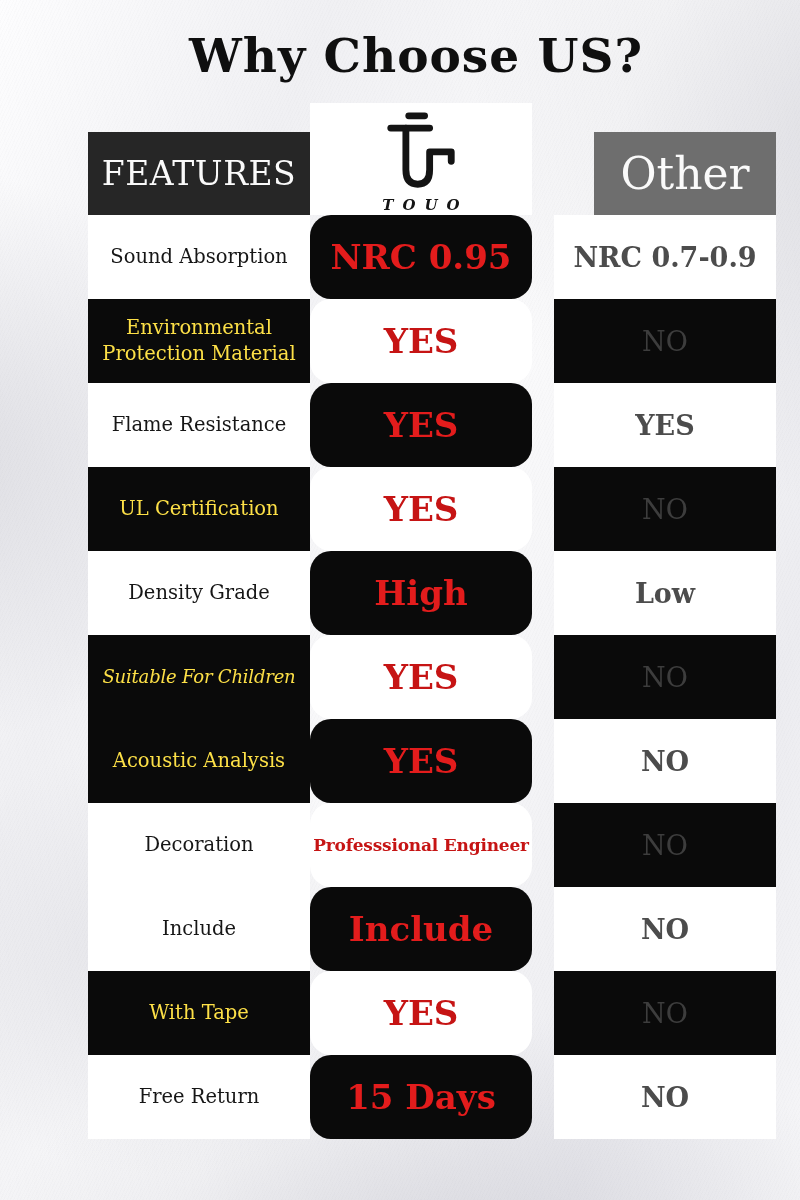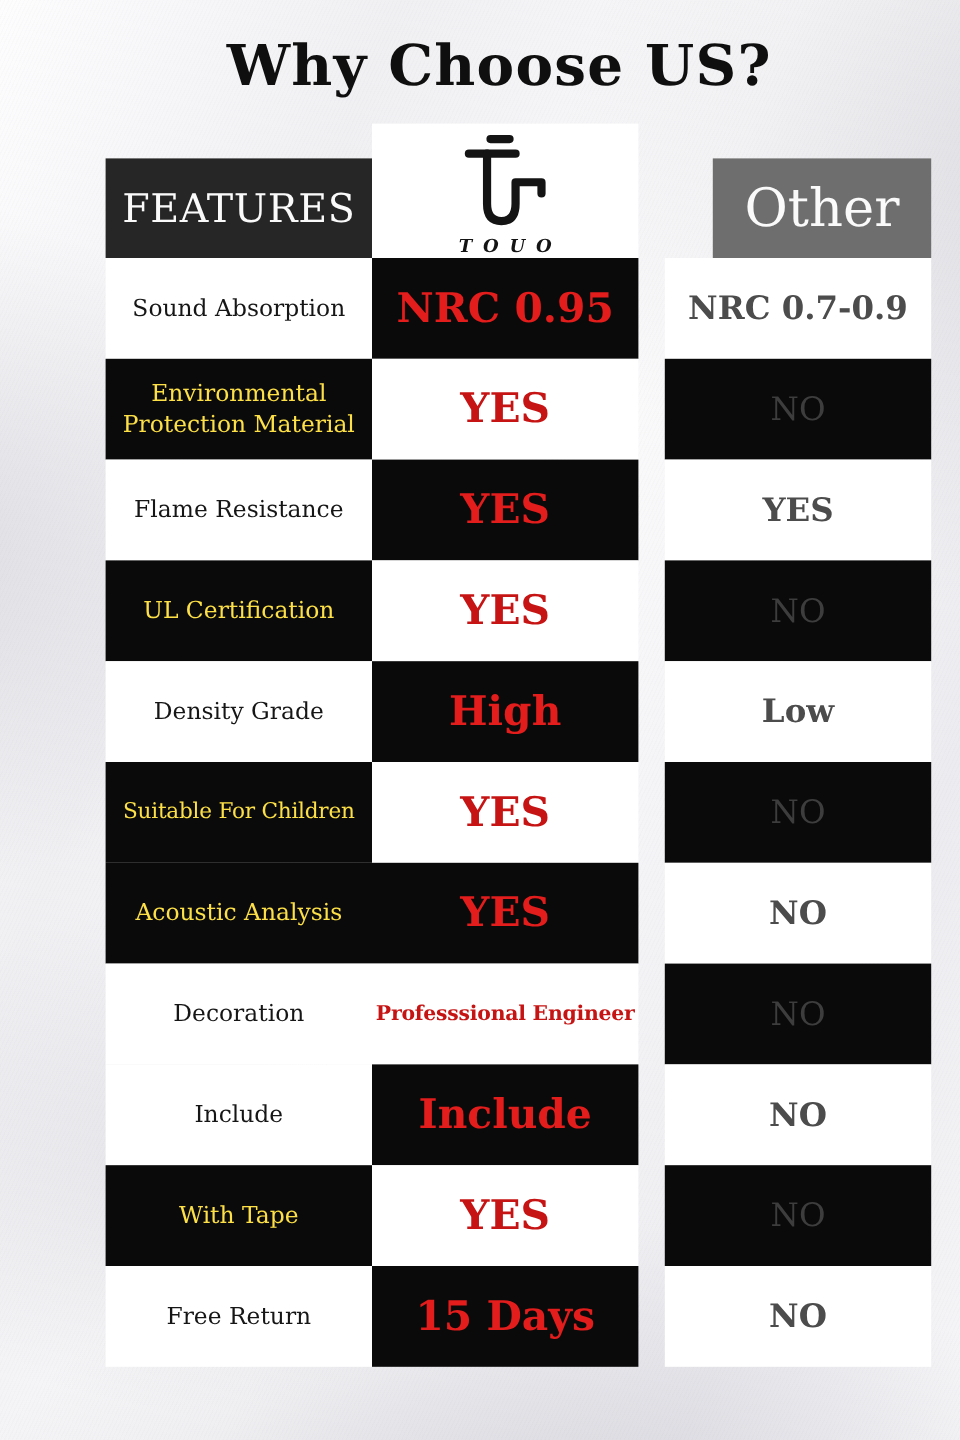--- a/index.html
+++ b/index.html
@@ -52,23 +52,23 @@
     stroke:#141414;stroke-width:9.5;fill:none;
     stroke-linecap:round;stroke-linejoin:round;
   }
   .logo-text{
     font-style:italic;font-weight:700;font-size:15px;color:#141414;
     letter-spacing:9px;padding-left:9px;margin-top:3px;
   }
   
   .label{font-size:19.5px;line-height:1.32;color:var(--label_black,#161616);background:var(--white,#ffffff);}
   .label.dark{background:var(--cell_black,#0a0a0a);color:#fde047;}
-  .label.tight{font-size:18px;letter-spacing:-0.2px;white-space:nowrap;}
+  .label.tight{font-size:18px;letter-spacing:-0.2px;white-space:nowrap;font-style:italic;}
   
-  .value{font-weight:700;font-size:34px;}
+  .value{font-weight:700;font-size:34px;border-radius:21px;}
   .value.dark{background:var(--cell_black,#0a0a0a);color:var(--red_on_dark,#e31c1c);}
   .value.light{background:var(--white,#ffffff);color:var(--red_on_light,#c61414);}
   .value.small{font-size:17px;letter-spacing:-0.2px;white-space:nowrap;}
   
   .oval{font-size:27px;}
   .oval.light{background:var(--white,#ffffff);color:var(--gray_text_light_bg,#4c4c4c);font-weight:bold;}
   .oval.dark{background:var(--cell_black,#0a0a0a);color:var(--gray_text_dark_bg,#3d3d3d);}
 </style>
 </head>
 <body>

